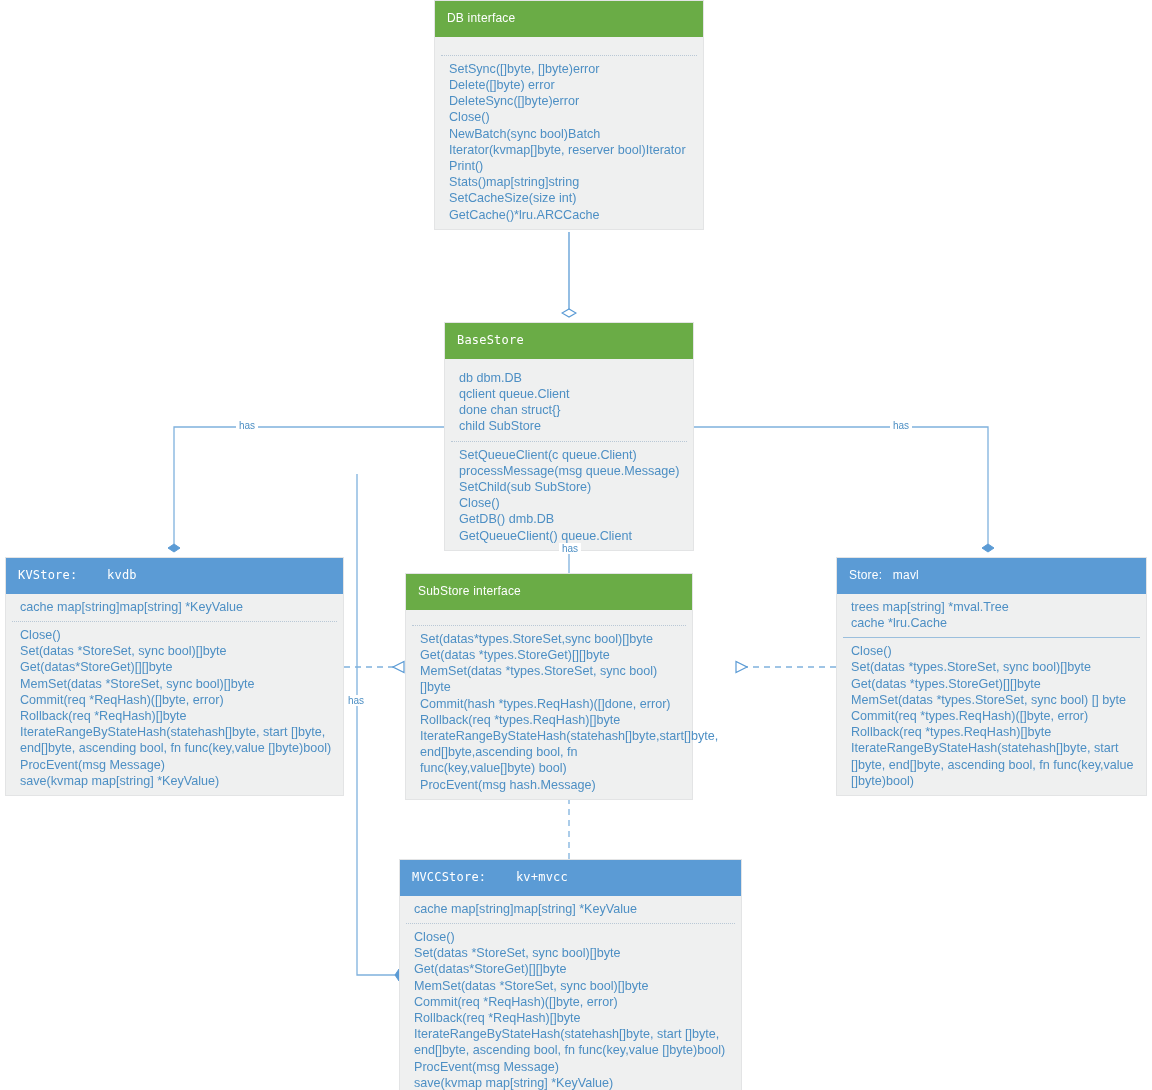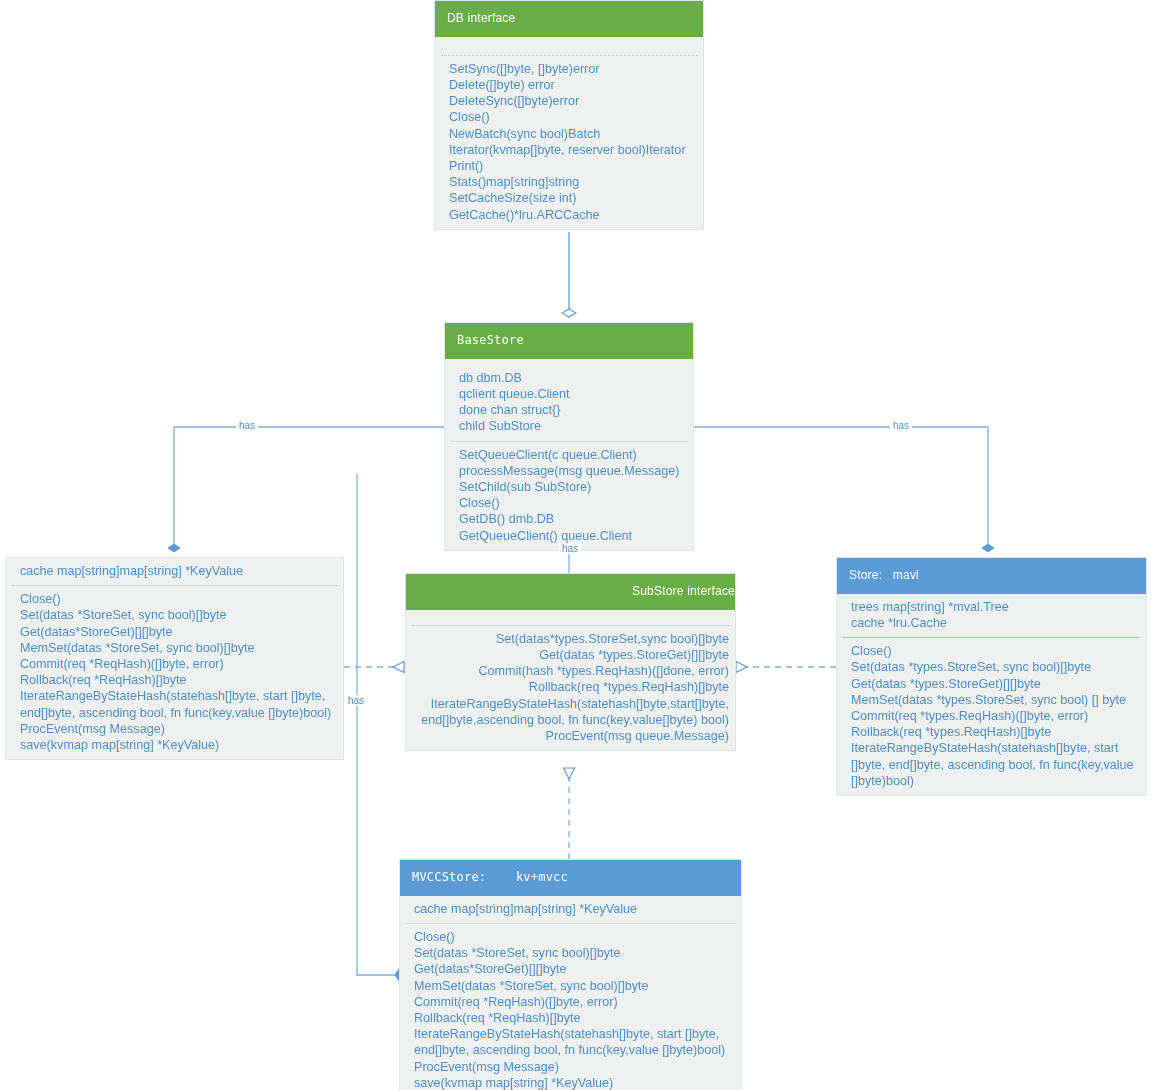--- a/index.html
+++ b/index.html
@@ -167,48 +167,50 @@
       <div class="row">SetQueueClient(c queue.Client)</div>
       <div class="row">processMessage(msg queue.Message)</div>
       <div class="row">SetChild(sub SubStore)</div>
       <div class="row">Close()</div>
       <div class="row">GetDB() dmb.DB</div>
       <div class="row">GetQueueClient() queue.Client</div>
     </div>
   </div>
 
   <div class="umlbox" style="left:5px; top:557px; width:339px;">
+    <div class="hdr hdr-blue hdr-mono">KVStore:    kvdb</div>
     <div class="section">
       <div class="row">cache map[string]map[string] *KeyValue</div>
     </div>
     <div class="divider-dotted"></div>
     <div class="section">
       <div class="row">Close()</div>
       <div class="row">Set(datas *StoreSet, sync bool)[]byte</div>
       <div class="row">Get(datas*StoreGet)[][]byte</div>
       <div class="row">MemSet(datas *StoreSet, sync bool)[]byte</div>
       <div class="row">Commit(req *ReqHash)([]byte, error)</div>
       <div class="row">Rollback(req *ReqHash)[]byte</div>
       <div class="row">IterateRangeByStateHash(statehash[]byte, start []byte, end[]byte, ascending bool, fn func(key,value []byte)bool)</div>
       <div class="row">ProcEvent(msg Message)</div>
       <div class="row">save(kvmap map[string] *KeyValue)</div>
     </div>
   </div>
 
-  <div class="umlbox" style="left:405px; top:573px; width:331px;text-align:right;">
+  <div class="umlbox" style="left:405px; top:573px; width:288px;">
     <div class="hdr hdr-green">SubStore interface</div>
     <div style="height:15px;"></div>
     <div class="divider-dotted"></div>
     <div class="section">
       <div class="row">Set(datas*types.StoreSet,sync bool)[]byte</div>
       <div class="row">Get(datas *types.StoreGet)[][]byte</div>
+      <div class="row">MemSet(datas *types.StoreSet, sync bool) []byte</div>
       <div class="row">Commit(hash *types.ReqHash)([]done, error)</div>
       <div class="row">Rollback(req *types.ReqHash)[]byte</div>
       <div class="row">IterateRangeByStateHash(statehash[]byte,start[]byte, end[]byte,ascending bool, fn func(key,value[]byte) bool)</div>
-      <div class="row">ProcEvent(msg queue.Message)</div>
+      <div class="row">ProcEvent(msg hash.Message)</div>
     </div>
   </div>
 
   <div class="umlbox" style="left:836px; top:557px; width:311px;">
     <div class="hdr hdr-blue">Store:   mavl</div>
     <div class="section">
       <div class="row">trees map[string] *mval.Tree</div>
       <div class="row">cache *lru.Cache</div>
     </div>
     <div class="divider-solid"></div>

